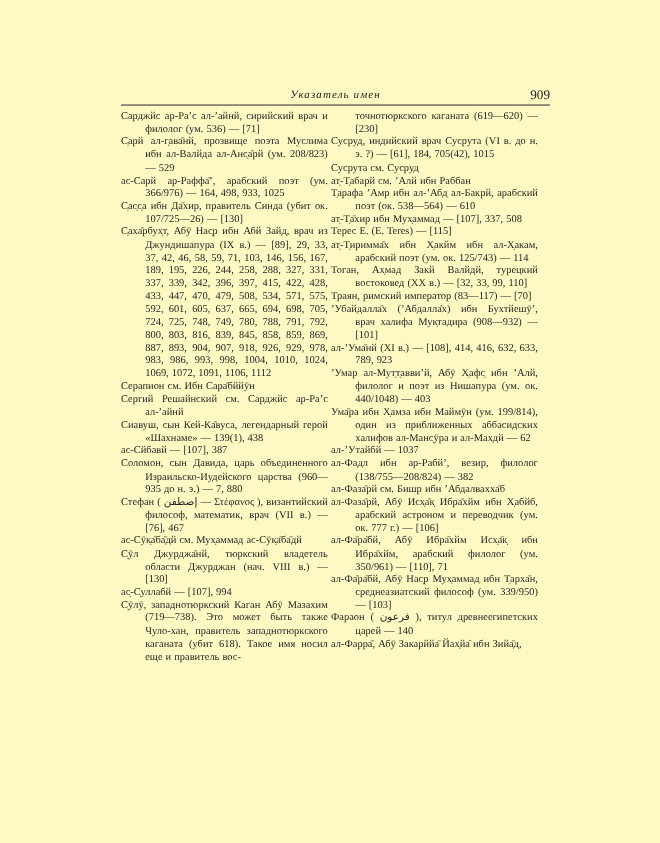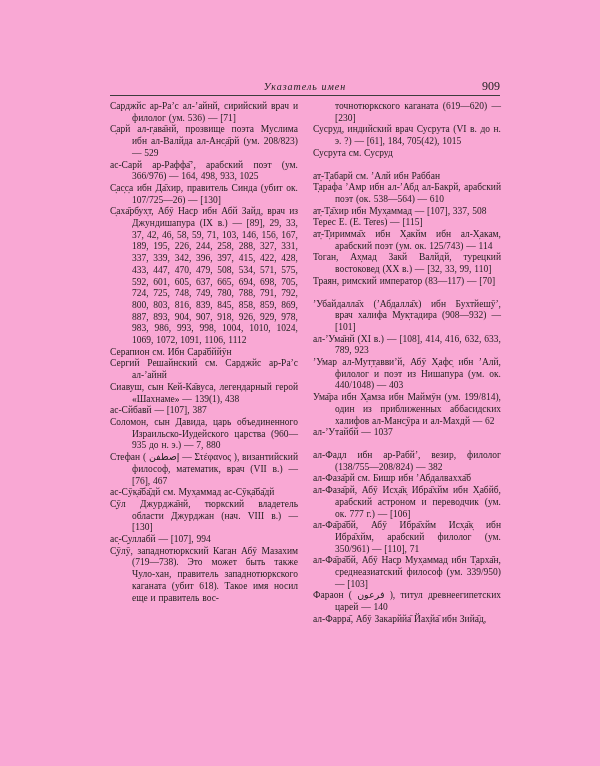--- a/index.html
+++ b/index.html
@@ -1,21 +1,21 @@
 <!DOCTYPE html>
 <html lang="ru"><head>
 <meta charset="utf-8">
 <style>
   html, body { margin: 0; padding: 0; background: #e8e8e8; }
   .page {
     position: relative;
     width: 600px;
     height: 766px;
     margin: 0 auto;
-    background: #f9a8d4;
+    background: #fef9c3;
     overflow: hidden;
     font-family: "Liberation Serif", "DejaVu Sans", serif;
     color: #1f1f1f;
   }
   .content {
     position: absolute;
     left: 110px;
     top: 80px;
     width: 390px;
   }
@@ -37,37 +37,37 @@
     right: 0; top: 0;
     font-size: 12px;
   }
   .rule {
     border-top: 1.2px solid #3c3c3c;
     margin-top: 2px;
     margin-bottom: 5px;
   }
   .cols {
     display: flex;
-    gap: 15px;
+    gap: 3px;
     margin-top: 2px;
   }
   .col {
     width: 188px;
     flex: 0 0 188px;
   }
   .entry {
     font-size: 9.5px;
     line-height: 11.7px;
     text-align: justify;
     padding-left: 22px;
     text-indent: -22px;
     word-spacing: 0.4px;
   }
   .entry.cont { text-indent: 0; }
-  .entry.gap { margin-top: 11px; }
+  .entry.gap { }
 </style>
 </head>
 <body>
 
 <div class="page">
   <div class="content">
     <div class="pagehead">
       <span class="running-title">Указатель имен</span>
       <span class="page-num">909</span>
     </div>

